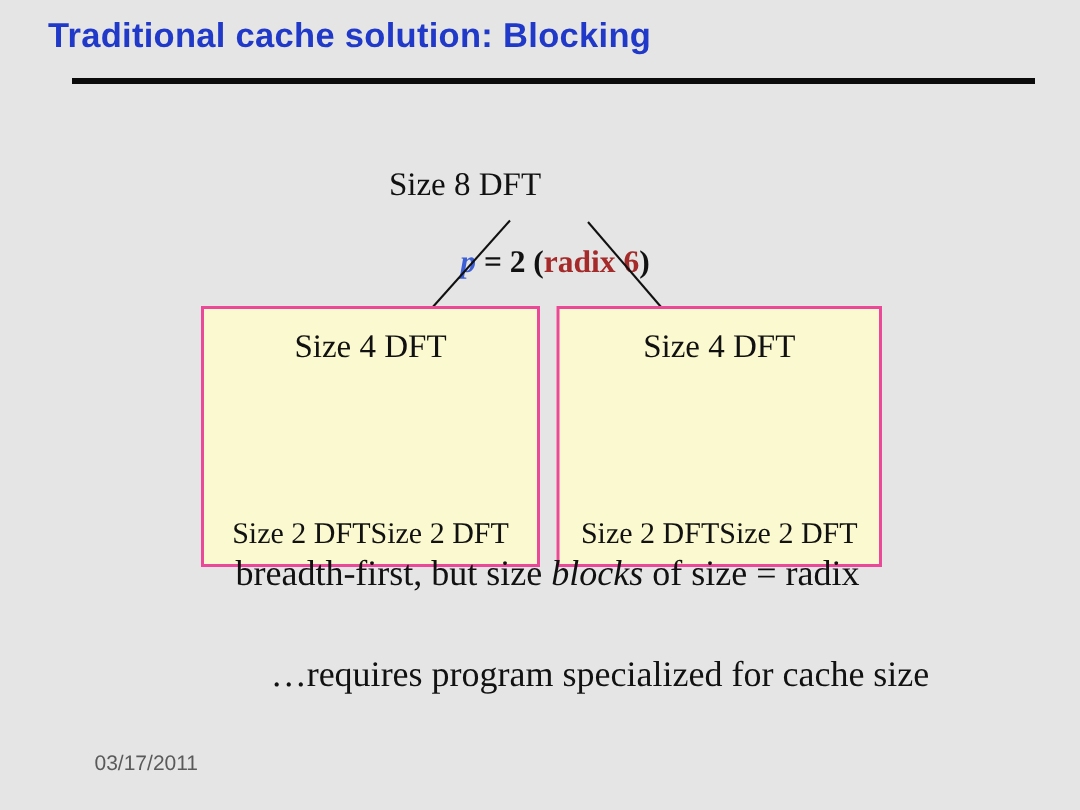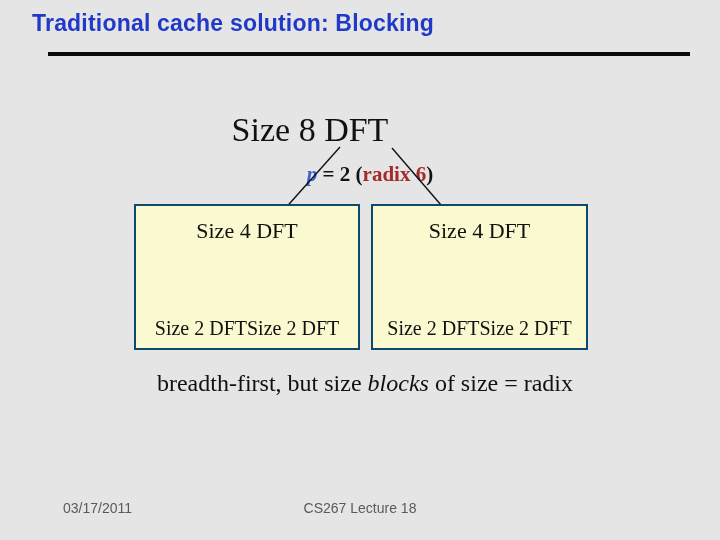--- a/index.html
+++ b/index.html
@@ -11,32 +11,32 @@
     position:absolute; left:32px; top:10px; margin:0;
     font-family:"Liberation Sans", sans-serif; font-weight:bold;
     font-size:23px; line-height:1.2; color:#2039C8; letter-spacing:0.2px;
   }
   .title-rule {
     position:absolute; left:48px; top:52px; width:642px; height:4px;
     background:#0b0b0b;
   }
   .root-label {
     position:absolute; left:0; top:111px; width:620px; text-align:center;
-    font-size:34px; color:#111; line-height:1.1;
+    font-size:22px; color:#111; line-height:1.1;
   }
   .radix-note {
     position:absolute; left:10px; top:163px; width:720px; text-align:center;
     font-size:21px; font-weight:bold; color:#111; line-height:1.1; white-space:pre;
   }
   .radix-note .p-var { color:#3C5FD6; font-style:italic; }
   .radix-note .radix-red { color:#A52A2A; }
   .connectors { position:absolute; left:0; top:0; pointer-events:none; }
   .block {
-    position:absolute; top:204px; height:146px;
-    background:#FBF9CF; border:2px solid #0c4a6e; box-sizing:border-box;
+    position:absolute; top:204px; height:174px;
+    background:#FBF9CF; border:2px solid #ec4899; box-sizing:border-box;
   }
   .block-left  { left:134px; width:226px; }
   .block-right { left:371px; width:217px; }
   .block-parent {
     margin-top:13px; text-align:center; font-size:22px; color:#111; line-height:1.1;
   }
   .block-children {
     position:absolute; left:9px; right:9px; bottom:9px;
     display:flex; justify-content:center;
     font-size:20px; color:#111; line-height:1.1;
@@ -90,17 +90,17 @@
   <div class="block block-right">
     <div class="block-parent">Size 4 DFT</div>
     <div class="block-children">
       <span>Size 2 DFT</span>
       <span>Size 2 DFT</span>
     </div>
   </div>
 
   <div class="note-1"><span>breadth-first, but size </span><em>blocks</em><span> of size = radix</span></div>
 
+  <div class="note-2">…requires program specialized for cache size</div>
 
   <span class="footer-date">03/17/2011</span>
-  <span class="footer-course">CS267 Lecture 18</span>
 
 </div>
 
 </body></html>

